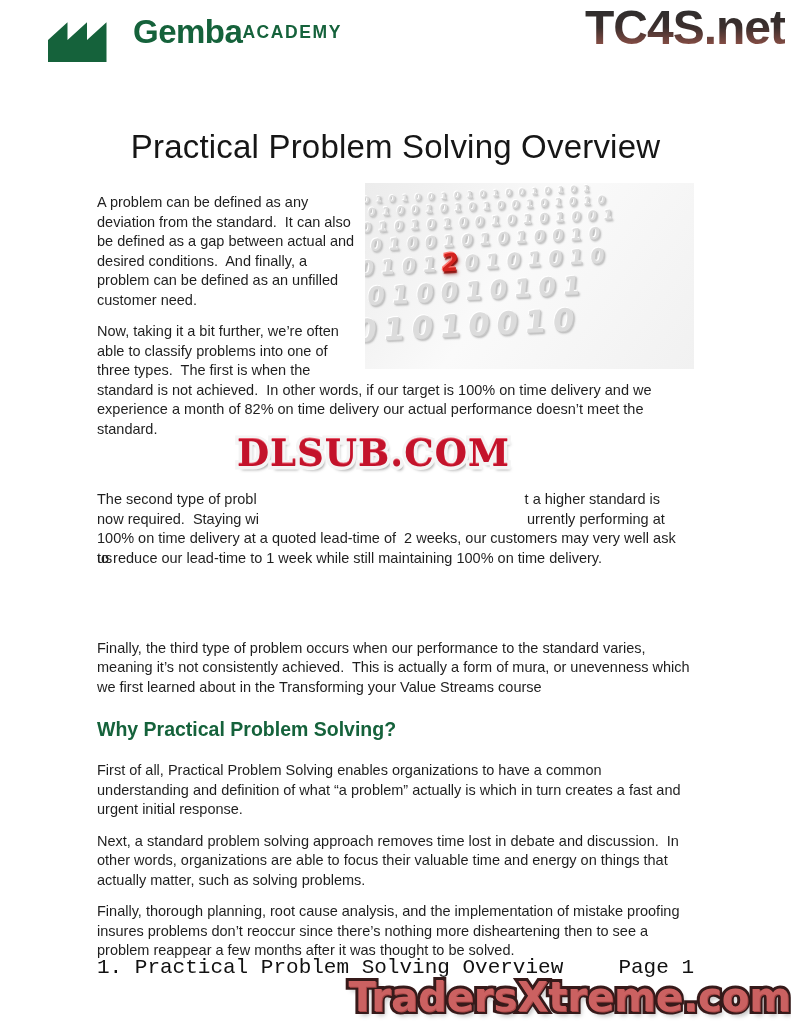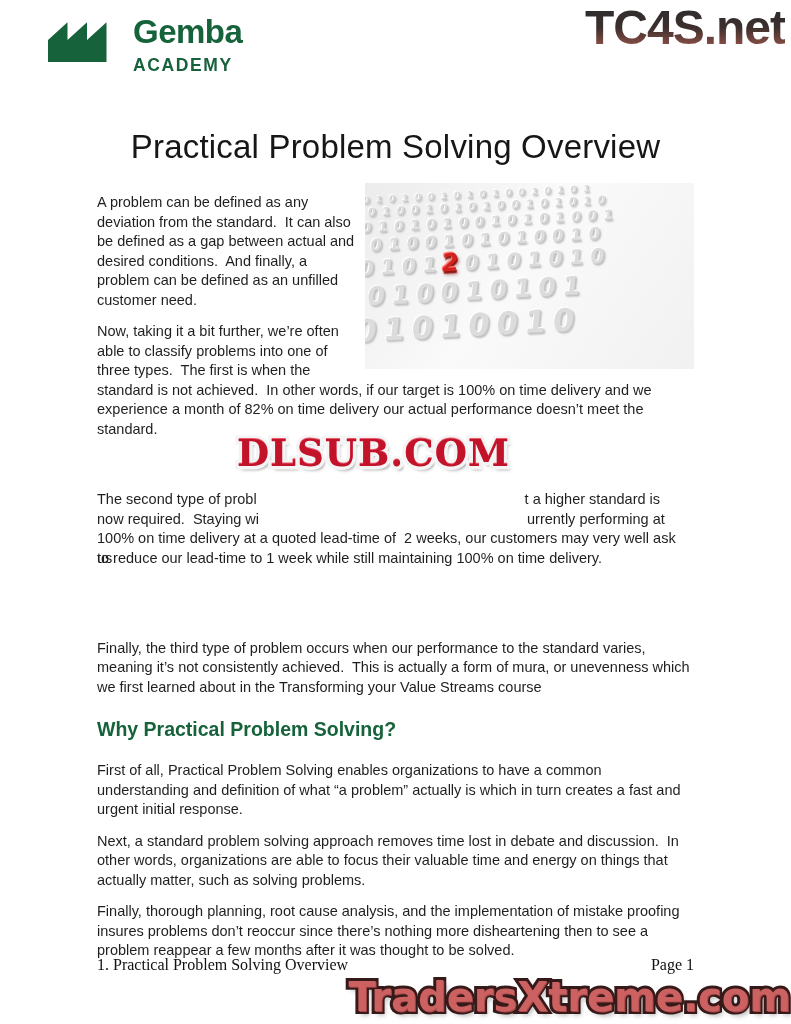--- a/index.html
+++ b/index.html
@@ -3,21 +3,21 @@
 <meta charset="utf-8">
 <style>
   html,body{margin:0;padding:0;background:#e8e8e8;}
   .page{
     position:relative;width:791px;height:1024px;background:#ffffff;margin:0 auto;
     overflow:hidden;font-family:"Liberation Sans",sans-serif;color:#1f1f1f;
   }
   
   .logo{position:absolute;left:48px;top:12px;display:flex;align-items:flex-start;gap:7px;}
   .logo svg{display:block;}
-  .logo-text{display:flex;flex-direction:column;line-height:1;margin-top:3px;}
+  .logo-text{display:flex;flex-direction:row;line-height:1;margin-top:3px;}
   .logo-name{font-size:33px;font-weight:bold;color:#15623B;letter-spacing:-0.5px;}
   .logo-sub{font-size:17.5px;font-weight:bold;color:#15623B;letter-spacing:1.6px;margin-top:9px;}
   
   .tc4s{
     position:absolute;top:0;right:6px;font-size:48px;font-weight:800;letter-spacing:-1px;
     font-family:"Liberation Sans",sans-serif;
     background:linear-gradient(#2d2d2d 15%,#3c2f2d 50%,#96544a 88%);
     -webkit-background-clip:text;background-clip:text;color:transparent;
   }
   
@@ -69,21 +69,21 @@
     font-family:"DejaVu Sans",sans-serif;font-weight:bold;font-size:40px;letter-spacing:0px;
   }
   .traders .stroke{
     -webkit-text-stroke:6px #361a1a;color:#361a1a;
     text-shadow:0 0 4px #ffffff,0 0 7px #ffffff,3px 4px 5px rgba(0,0,0,0.35);
   }
   .traders .fill{color:#cb6161;text-shadow:1px 1px 0 #a94747;}
   
   .footer{
     position:absolute;left:97px;top:956px;width:597px;display:flex;justify-content:space-between;
-    font-family:Liberation Serif, serif;font-size:16px;color:#111111;
+    font-family:Liberation Mono, monospace;font-size:21px;color:#111111;
   }
   .footer .page-num{}
 </style>
 </head>
 <body>
 
 <div class="page">
 
   <div class="logo">
     <span>

